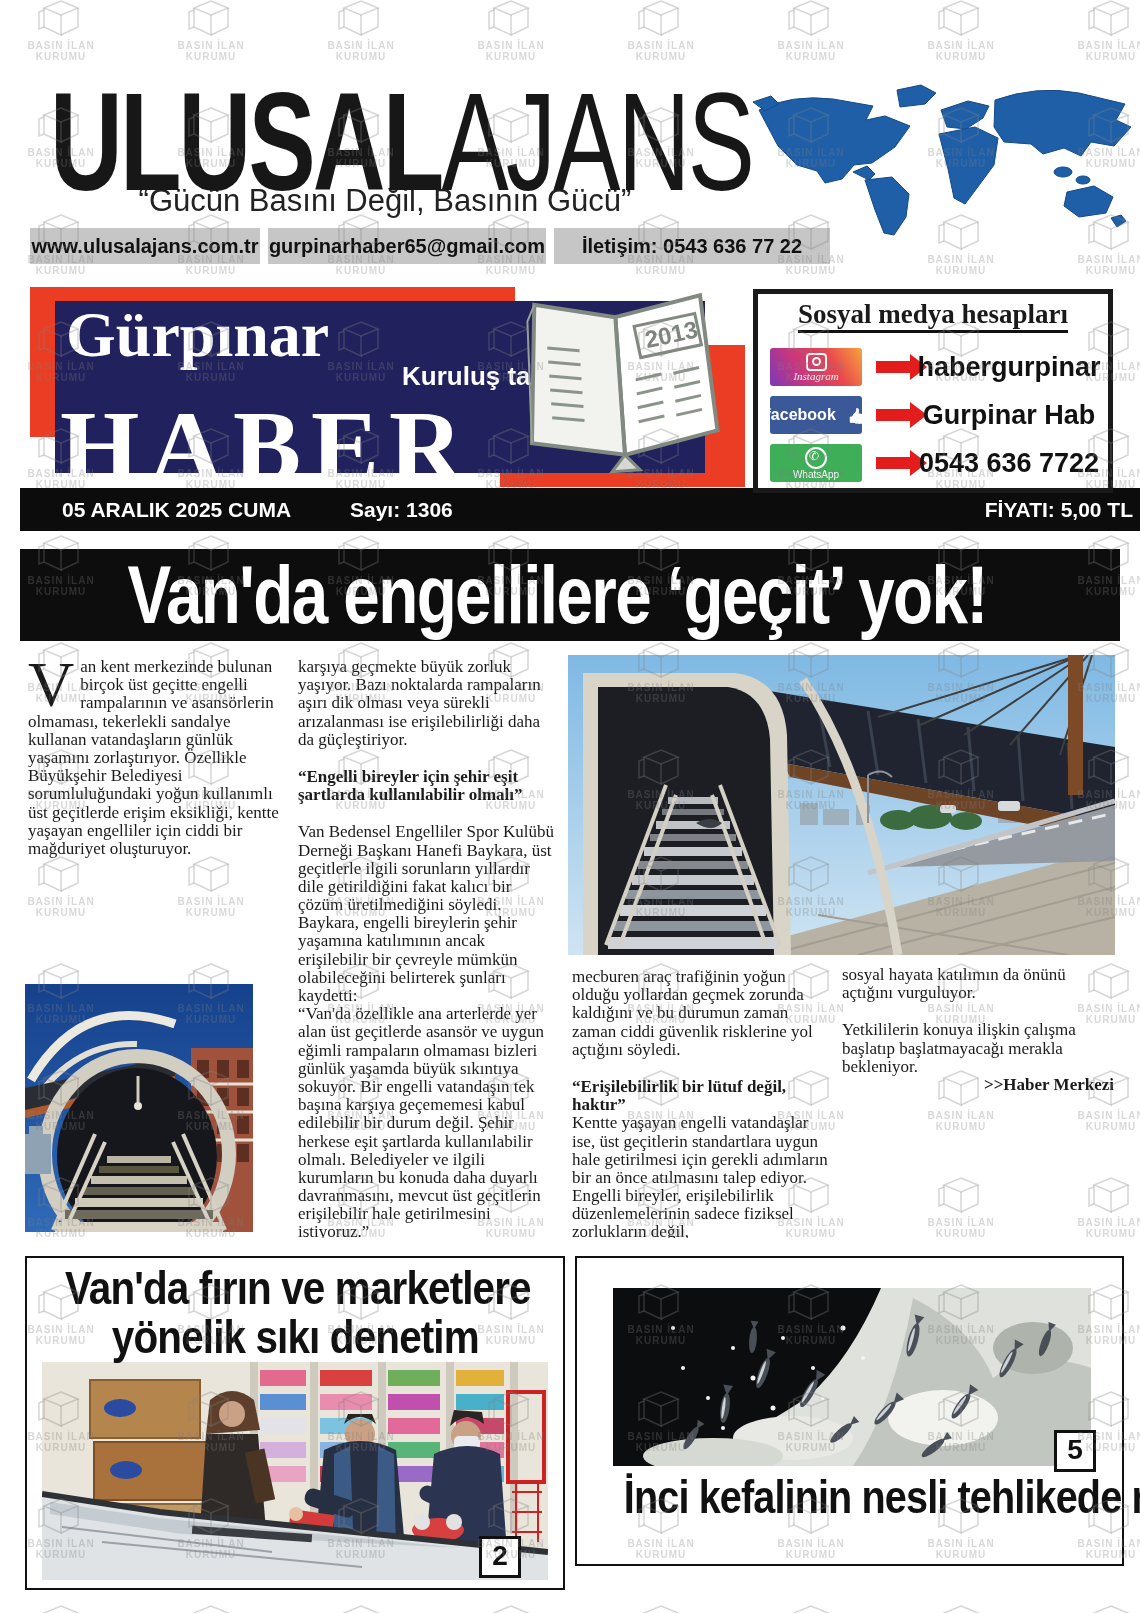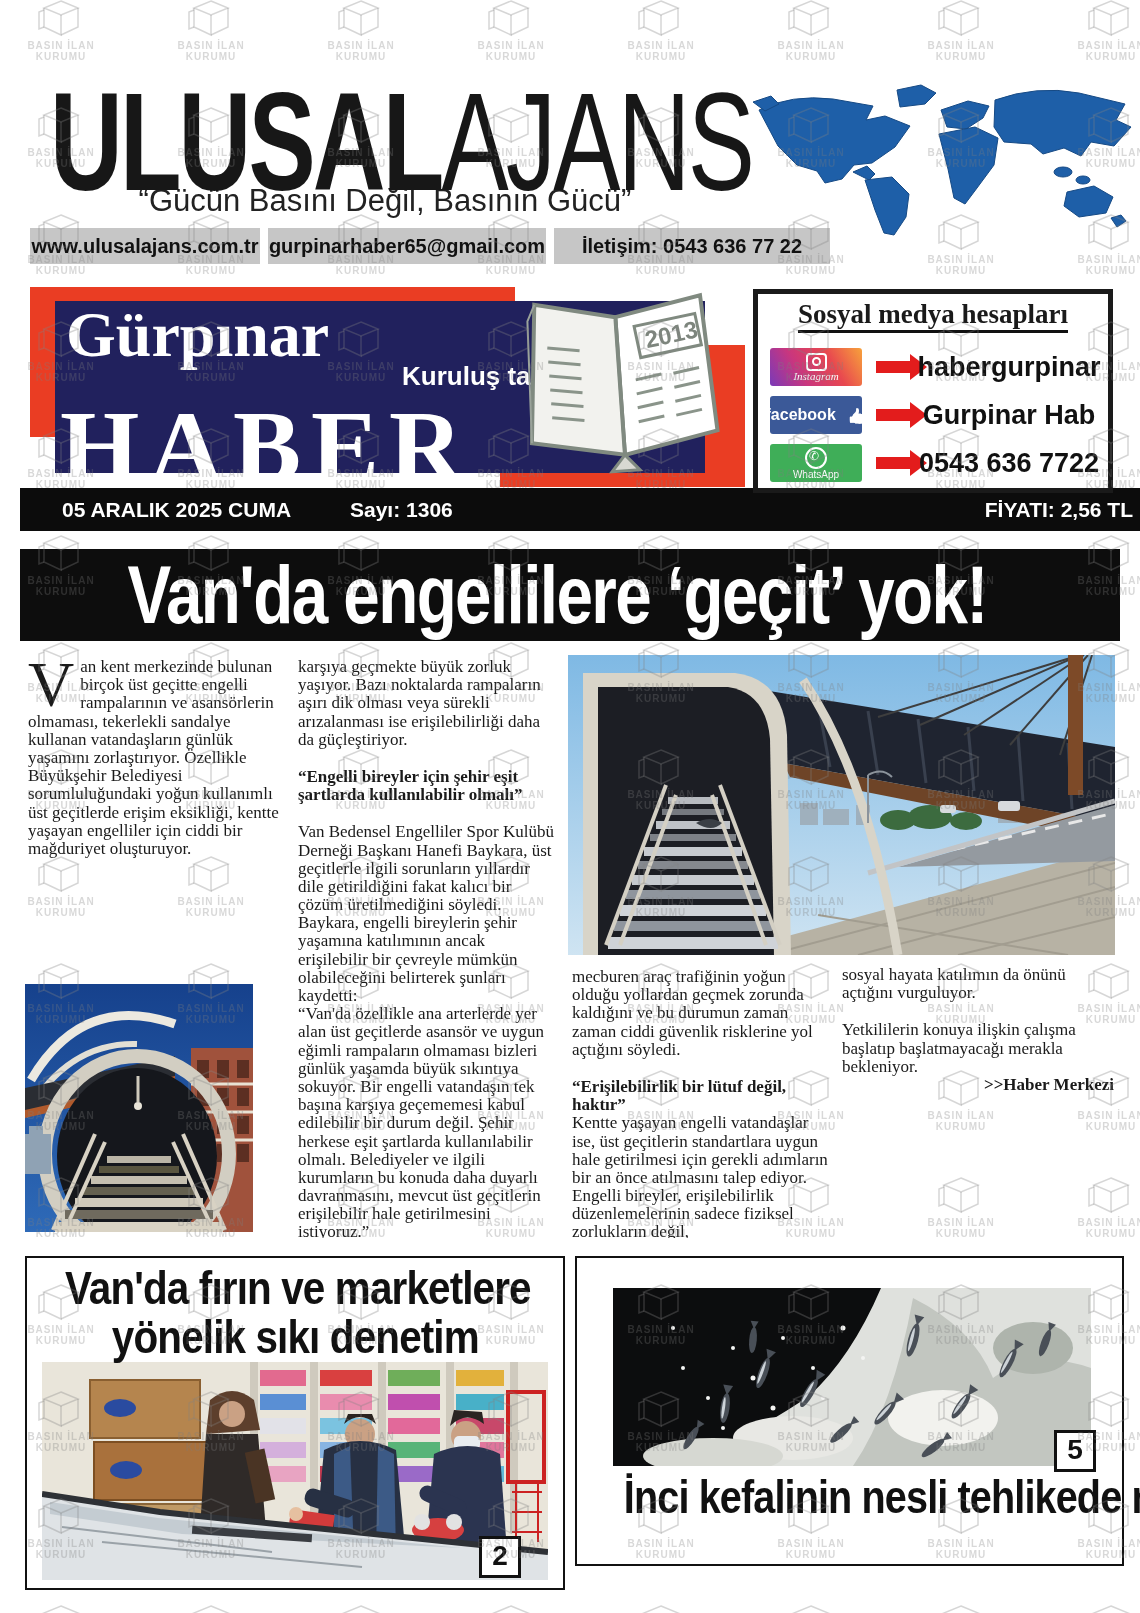--- a/index.html
+++ b/index.html
@@ -175,21 +175,21 @@
         <div class="waname">WhatsApp</div>
       </div>
       <div class="arrow"></div>
       <div class="handle">0543 636 7722</div>
     </div>
   </div>
 
   <div class="abs issuebar">
     <span class="abs" style="left:42px;">05 ARALIK 2025 CUMA</span>
     <span class="abs" style="left:330px;">Sayı: 1306</span>
-    <span class="abs" style="right:22px;">FİYATI: 2,56 TL</span>
+    <span class="abs" style="right:22px;">FİYATI: 5,00 TL</span>
   </div>
 
   <div class="abs headlinebar">
     <span class="cond">Van'da engellilere ‘geçit’ yok!</span>
   </div>
 
   <div class="col" style="left:28px;top:658px;width:258px;height:320px;">
     <p><span class="dropcap">V</span><span>an kent merkezinde bulunan birçok üst geçitte engelli rampalarının ve asansörlerin olmaması, tekerlekli sandalye kullanan vatandaşların günlük yaşamını zorlaştırıyor. Özellikle Büyükşehir Belediyesi sorumluluğundaki yoğun kullanımlı üst geçitlerde erişim eksikliği, kentte yaşayan engelliler için ciddi bir mağduriyet oluşturuyor.</span></p>
   </div>
 

